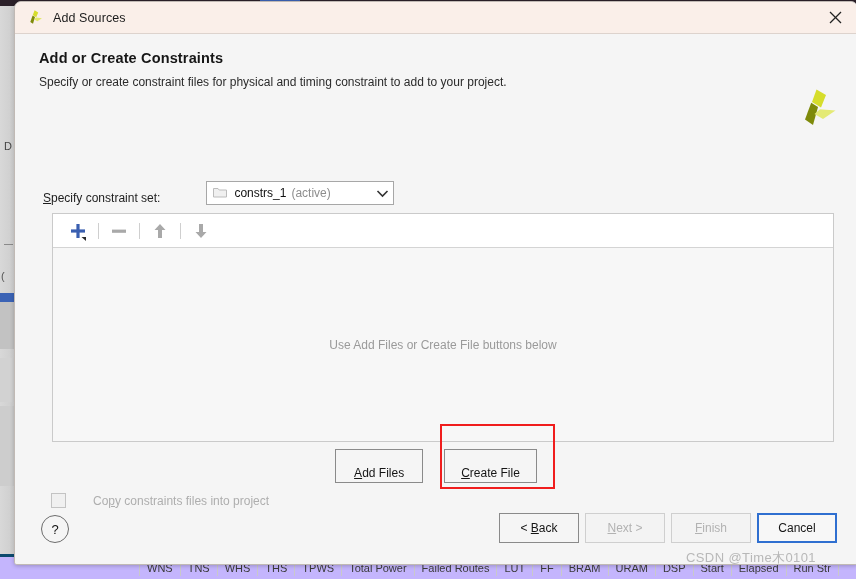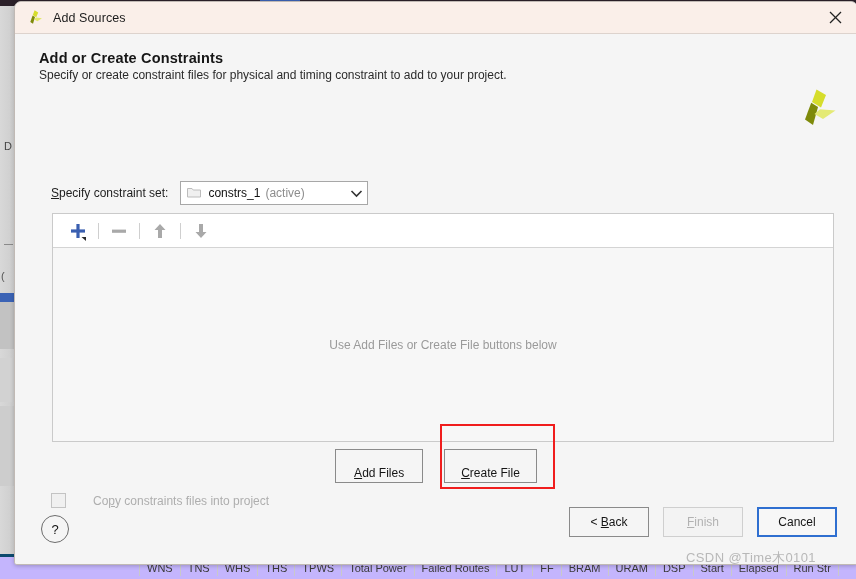--- a/index.html
+++ b/index.html
@@ -117,32 +117,32 @@
 
   .head-block {
     position: absolute; left: 24px; top: 16px; right: 20px;
   }
   .head-title {
     font-size: 14.5px; font-weight: bold; color: #161616;
     letter-spacing: .15px;
   }
   .head-sub {
     font-size: 12px; color: #2b2b2b;
-    margin-top: 2px;
+    margin-top: 9px;
   }
 
   .brand-logo {
     position: absolute; right: 20px; top: 54px;
     width: 40px; height: 42px;
   }
 
   
   .cs-row {
-    position: absolute; left: 36px; top: 147px;
-    display: flex; align-items: center;
+    position: absolute; left: 28px; top: 147px;
+    display: flex; align-items: flex-end; gap: 34px;
   }
   .cs-label {
     font-size: 12px; color: #1d1d1d; margin-right: 12px;
   }
   .cs-label u { text-decoration: underline; }
 
   .combo {
     width: 188px; height: 24px;
     background: #ffffff;
     border: 1px solid #a7a7a7;
@@ -232,22 +232,22 @@
   .help-btn {
     position: absolute; left: 26px; top: 13px;
     width: 26px; height: 26px;
     border: 1px solid #6d6d6d;
     border-radius: 50%;
     display: flex; align-items: center; justify-content: center;
     font-size: 13px; color: #111; background: #f5f5f5;
     cursor: default;
   }
   .nav-btns {
-    position: absolute; right: 20px; top: 5px;
-    display: flex; gap: 14px;
+    position: absolute; right: 20px; top: 11px;
+    display: flex; gap: 6px;
   }
   .nav-btn {
     width: 80px; height: 30px;
     font-size: 12px;
     background: #f5f5f5;
     border: 1px solid #8a8a8a;
     color: #151515;
     font-family: "Liberation Sans", sans-serif;
     cursor: default;
   }
@@ -408,20 +408,21 @@
 
       <div class="copy-row">
         <span class="chk"></span>
         <span class="copy-text"><span>Co</span><u>p</u><span>y constraints files into project</span></span>
       </div>
 
       <div class="footer">
         <div class="help-btn">?</div>
         <div class="nav-btns">
           <button class="nav-btn"><span>&lt; </span><u>B</u><span>ack</span></button>
+          <button class="nav-btn disabled"><u>N</u><span>ext &gt;</span></button>
           <button class="nav-btn disabled"><u>F</u><span>inish</span></button>
           <button class="nav-btn primary">Cancel</button>
         </div>
       </div>
 
     </div>
   </div>
 
   <div class="watermark">CSDN @Time木0101</div>
 

